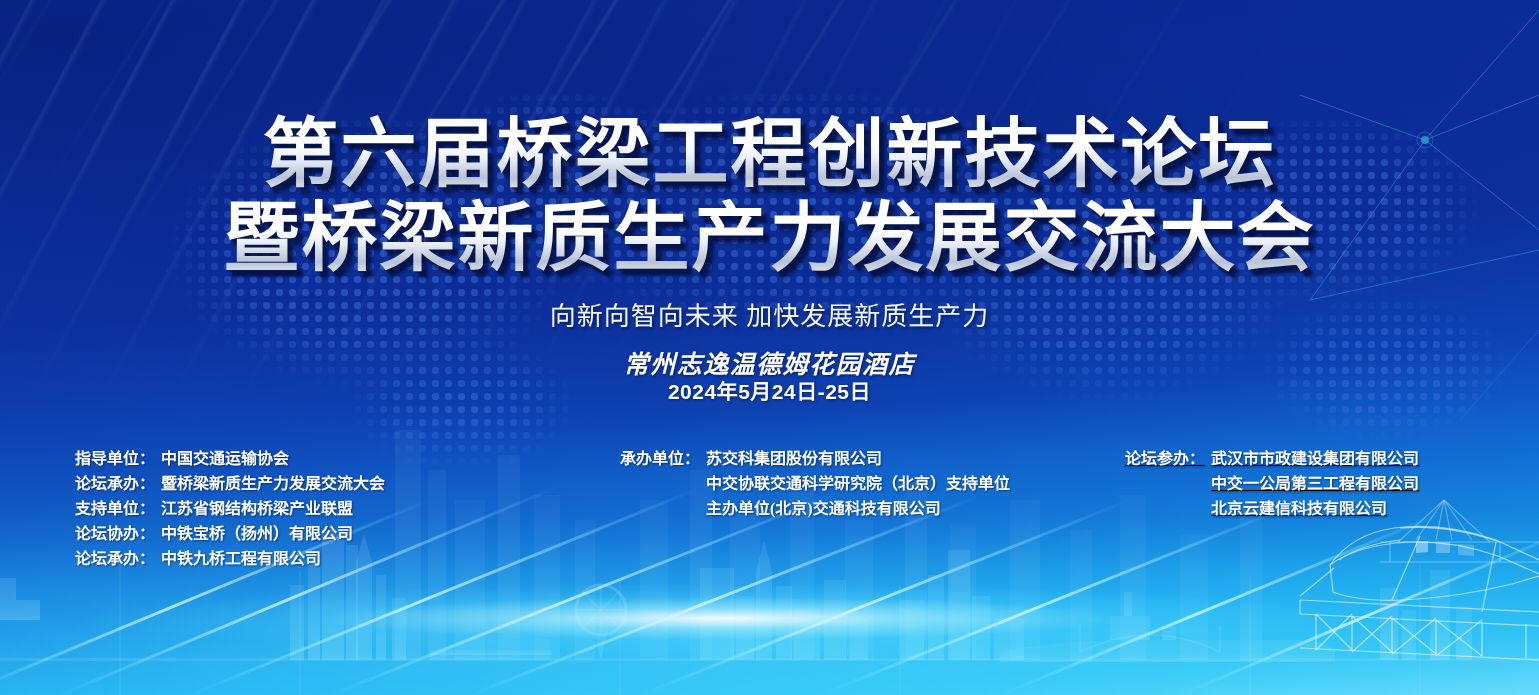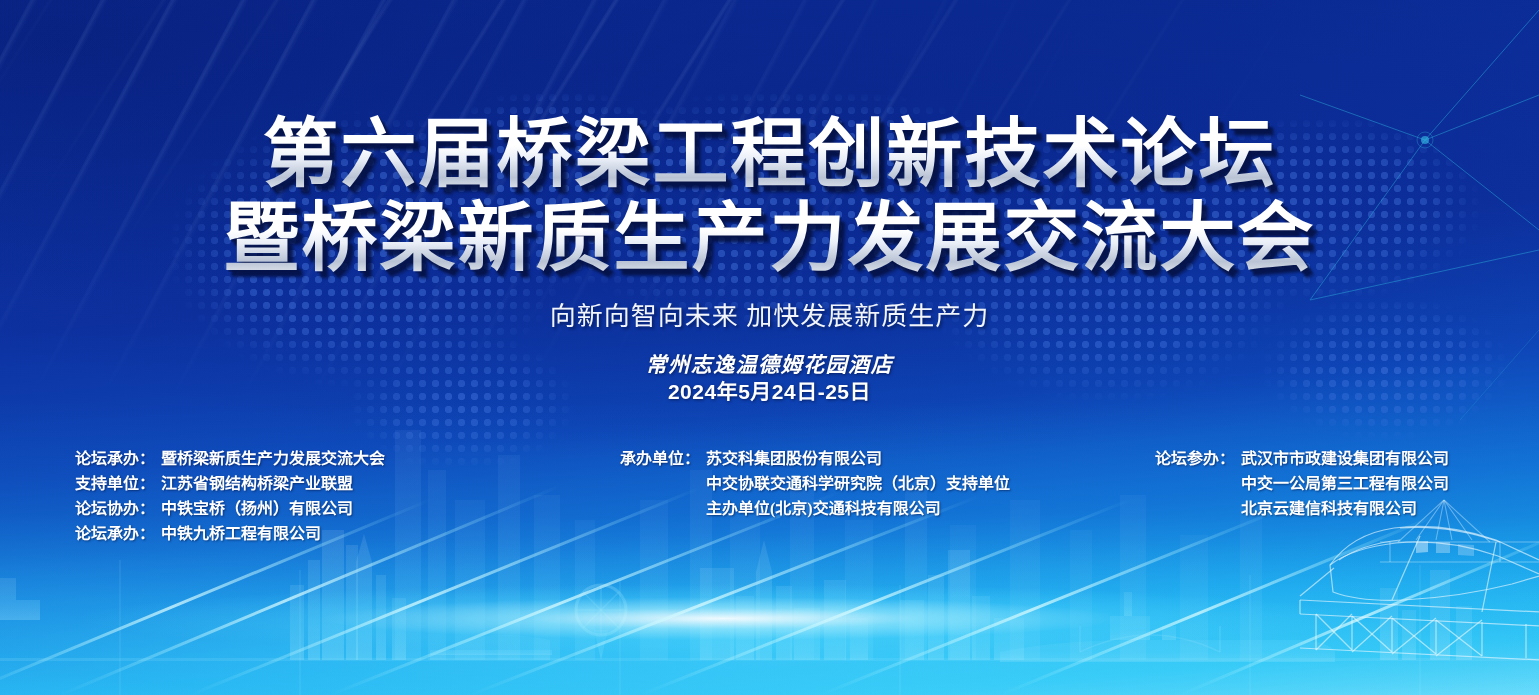--- a/index.html
+++ b/index.html
@@ -135,42 +135,42 @@
     position: absolute;
     top: 352px;
     left: 0;
     width: 100%;
     text-align: center;
   }
   .venue {
     font-family: "Liberation Serif", "DejaVu Serif", serif;
     font-style: italic;
     font-weight: 700;
-    font-size: 21px;
+    font-size: 25px;
     letter-spacing: 1.5px;
     color: #ffffff;
     text-shadow: 1px 1px 3px rgba(4,16,60,0.65);
     line-height: 26px;
   }
   .date {
     font-family: Liberation Sans, sans-serif;
     font-weight: 700;
     font-size: 21px;
     letter-spacing: 0.5px;
     color: #ffffff;
     text-shadow: 1px 1px 3px rgba(4,16,60,0.65);
     line-height: 28px;
   }
 
   
   .credits { position: absolute; top: 446px; left: 0; width: 100%; height: 130px; }
   .credit-col { position: absolute; }
   .col-left   { left: 75px; }
   .col-mid    { left: 620px; }
-  .col-right  { left: 1155px; }
+  .col-right  { left: 1125px; text-decoration: underline; }
 
   .credit-row {
     display: flex;
     align-items: baseline;
     font-family: "Liberation Serif", "DejaVu Serif", serif;
     font-weight: 700;
     font-size: 16px;
     line-height: 25px;
     color: #ffffff;
     text-shadow: 1px 1px 2px rgba(4,16,60,0.55);
@@ -390,20 +390,24 @@
 
     <div class="venue-block">
       <div class="venue">常州志逸温德姆花园酒店</div>
       <div class="date">2024年5月24日-25日</div>
     </div>
 
     <div class="credits">
 
       <div class="credit-col col-left">
         <div class="credit-row">
+          <span class="credit-label">指导单位：</span>
+          <span class="credit-value">中国交通运输协会</span>
+        </div>
+        <div class="credit-row">
           <span class="credit-label">论坛承办：</span>
           <span class="credit-value">暨桥梁新质生产力发展交流大会</span>
         </div>
         <div class="credit-row">
           <span class="credit-label">支持单位：</span>
           <span class="credit-value">江苏省钢结构桥梁产业联盟</span>
         </div>
         <div class="credit-row">
           <span class="credit-label">论坛协办：</span>
           <span class="credit-value">中铁宝桥（扬州）有限公司</span>

